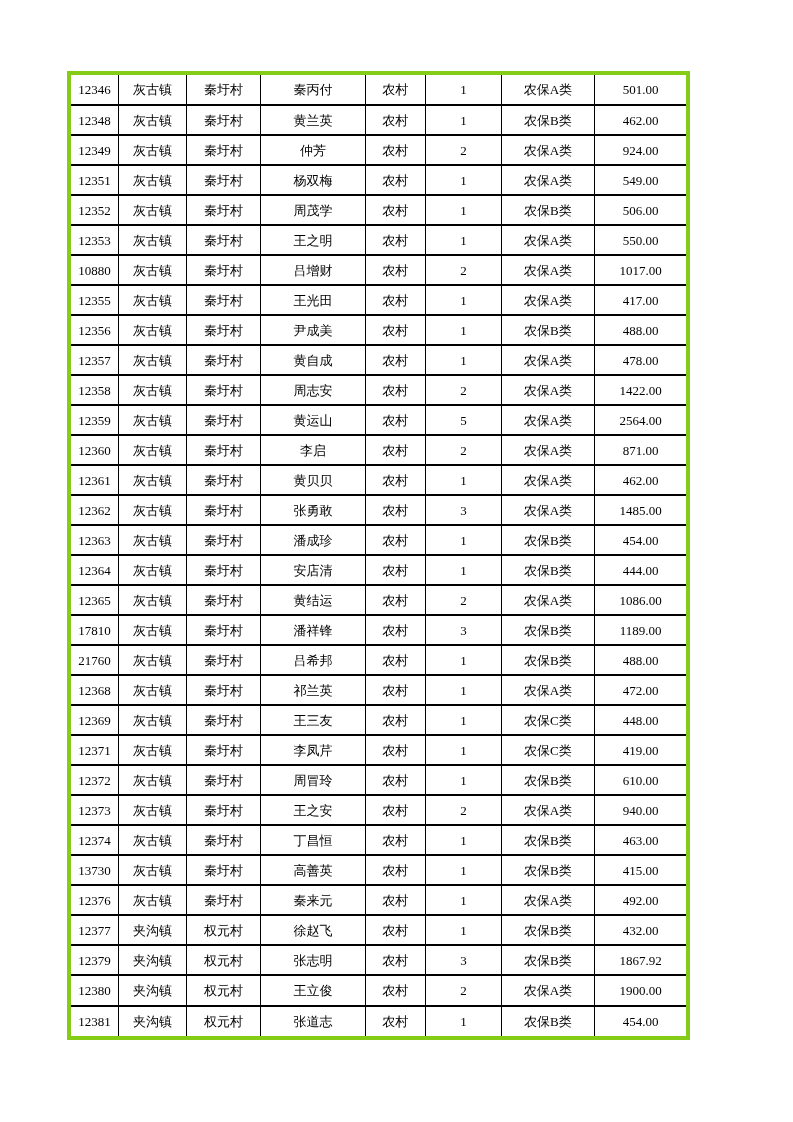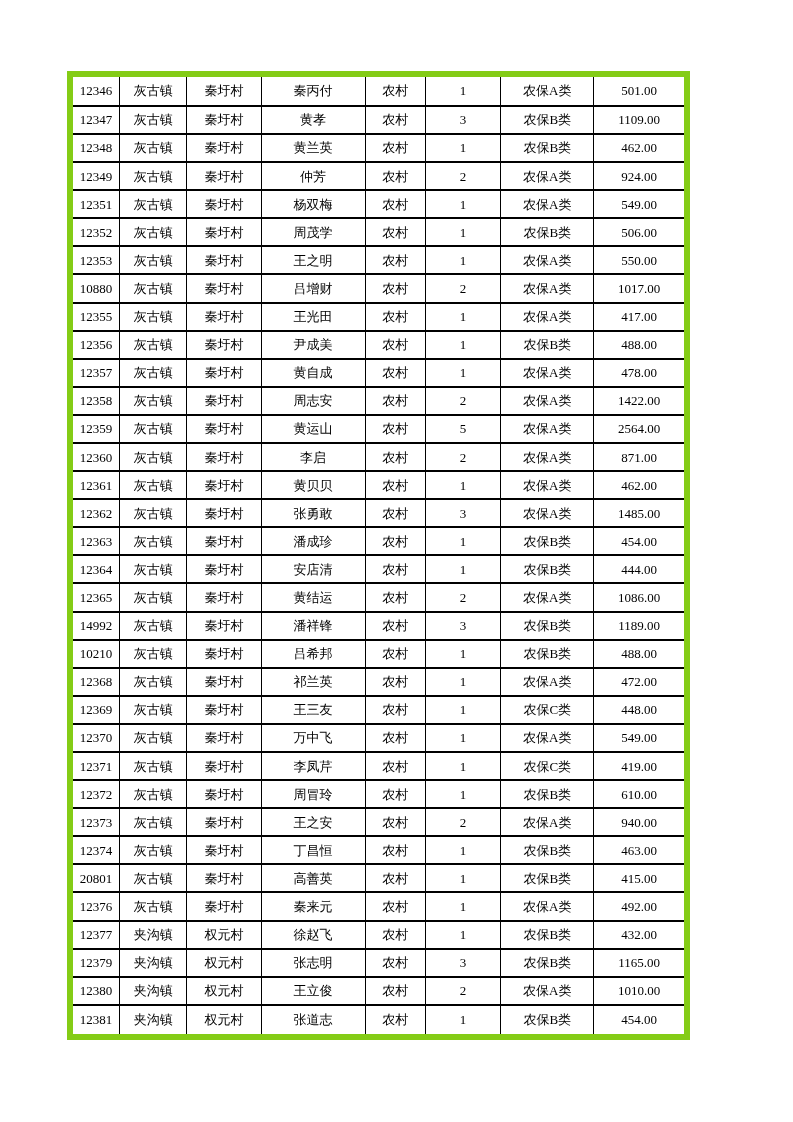--- a/index.html
+++ b/index.html
@@ -17,21 +17,21 @@
     color: #000000;
   }
   table.roster {
     position: absolute;
     left: 67px;
     top: 71px;
     width: 623px;
     height: 969px;
     border-collapse: collapse;
     table-layout: fixed;
-    border: 6px solid #84cc16;
+    border: 4px solid #84cc16;
   }
   table.roster td {
     border-left: 1px solid #000000;
     border-right: 1px solid #000000;
     border-top: 2px solid #000000;
     border-bottom: 2px solid #000000;
     text-align: center;
     vertical-align: middle;
     font-size: 13px;
     line-height: 1;
@@ -61,211 +61,201 @@
           <td>12346</td>
           <td>灰古镇</td>
           <td>秦圩村</td>
           <td>秦丙付</td>
           <td>农村</td>
           <td>1</td>
           <td>农保A类</td>
           <td>501.00</td>
         </tr>
         <tr>
-          <td>12347</td>
-          <td>灰古镇</td>
-          <td>秦圩村</td>
-          <td>黄孝</td>
+          <td>12348</td>
+          <td>灰古镇</td>
+          <td>秦圩村</td>
+          <td>黄兰英</td>
+          <td>农村</td>
+          <td>1</td>
+          <td>农保B类</td>
+          <td>462.00</td>
+        </tr>
+        <tr>
+          <td>12349</td>
+          <td>灰古镇</td>
+          <td>秦圩村</td>
+          <td>仲芳</td>
+          <td>农村</td>
+          <td>2</td>
+          <td>农保A类</td>
+          <td>924.00</td>
+        </tr>
+        <tr>
+          <td>12351</td>
+          <td>灰古镇</td>
+          <td>秦圩村</td>
+          <td>杨双梅</td>
+          <td>农村</td>
+          <td>1</td>
+          <td>农保A类</td>
+          <td>549.00</td>
+        </tr>
+        <tr>
+          <td>12352</td>
+          <td>灰古镇</td>
+          <td>秦圩村</td>
+          <td>周茂学</td>
+          <td>农村</td>
+          <td>1</td>
+          <td>农保B类</td>
+          <td>506.00</td>
+        </tr>
+        <tr>
+          <td>12353</td>
+          <td>灰古镇</td>
+          <td>秦圩村</td>
+          <td>王之明</td>
+          <td>农村</td>
+          <td>1</td>
+          <td>农保A类</td>
+          <td>550.00</td>
+        </tr>
+        <tr>
+          <td>10880</td>
+          <td>灰古镇</td>
+          <td>秦圩村</td>
+          <td>吕增财</td>
+          <td>农村</td>
+          <td>2</td>
+          <td>农保A类</td>
+          <td>1017.00</td>
+        </tr>
+        <tr>
+          <td>12355</td>
+          <td>灰古镇</td>
+          <td>秦圩村</td>
+          <td>王光田</td>
+          <td>农村</td>
+          <td>1</td>
+          <td>农保A类</td>
+          <td>417.00</td>
+        </tr>
+        <tr>
+          <td>12356</td>
+          <td>灰古镇</td>
+          <td>秦圩村</td>
+          <td>尹成美</td>
+          <td>农村</td>
+          <td>1</td>
+          <td>农保B类</td>
+          <td>488.00</td>
+        </tr>
+        <tr>
+          <td>12357</td>
+          <td>灰古镇</td>
+          <td>秦圩村</td>
+          <td>黄自成</td>
+          <td>农村</td>
+          <td>1</td>
+          <td>农保A类</td>
+          <td>478.00</td>
+        </tr>
+        <tr>
+          <td>12358</td>
+          <td>灰古镇</td>
+          <td>秦圩村</td>
+          <td>周志安</td>
+          <td>农村</td>
+          <td>2</td>
+          <td>农保A类</td>
+          <td>1422.00</td>
+        </tr>
+        <tr>
+          <td>12359</td>
+          <td>灰古镇</td>
+          <td>秦圩村</td>
+          <td>黄运山</td>
+          <td>农村</td>
+          <td>5</td>
+          <td>农保A类</td>
+          <td>2564.00</td>
+        </tr>
+        <tr>
+          <td>12360</td>
+          <td>灰古镇</td>
+          <td>秦圩村</td>
+          <td>李启</td>
+          <td>农村</td>
+          <td>2</td>
+          <td>农保A类</td>
+          <td>871.00</td>
+        </tr>
+        <tr>
+          <td>12361</td>
+          <td>灰古镇</td>
+          <td>秦圩村</td>
+          <td>黄贝贝</td>
+          <td>农村</td>
+          <td>1</td>
+          <td>农保A类</td>
+          <td>462.00</td>
+        </tr>
+        <tr>
+          <td>12362</td>
+          <td>灰古镇</td>
+          <td>秦圩村</td>
+          <td>张勇敢</td>
           <td>农村</td>
           <td>3</td>
-          <td>农保B类</td>
-          <td>1109.00</td>
-        </tr>
-        <tr>
-          <td>12348</td>
-          <td>灰古镇</td>
-          <td>秦圩村</td>
-          <td>黄兰英</td>
-          <td>农村</td>
-          <td>1</td>
-          <td>农保B类</td>
-          <td>462.00</td>
-        </tr>
-        <tr>
-          <td>12349</td>
-          <td>灰古镇</td>
-          <td>秦圩村</td>
-          <td>仲芳</td>
-          <td>农村</td>
-          <td>2</td>
-          <td>农保A类</td>
-          <td>924.00</td>
-        </tr>
-        <tr>
-          <td>12351</td>
-          <td>灰古镇</td>
-          <td>秦圩村</td>
-          <td>杨双梅</td>
-          <td>农村</td>
-          <td>1</td>
-          <td>农保A类</td>
-          <td>549.00</td>
-        </tr>
-        <tr>
-          <td>12352</td>
-          <td>灰古镇</td>
-          <td>秦圩村</td>
-          <td>周茂学</td>
-          <td>农村</td>
-          <td>1</td>
-          <td>农保B类</td>
-          <td>506.00</td>
-        </tr>
-        <tr>
-          <td>12353</td>
-          <td>灰古镇</td>
-          <td>秦圩村</td>
-          <td>王之明</td>
-          <td>农村</td>
-          <td>1</td>
-          <td>农保A类</td>
-          <td>550.00</td>
-        </tr>
-        <tr>
-          <td>10880</td>
-          <td>灰古镇</td>
-          <td>秦圩村</td>
-          <td>吕增财</td>
-          <td>农村</td>
-          <td>2</td>
-          <td>农保A类</td>
-          <td>1017.00</td>
-        </tr>
-        <tr>
-          <td>12355</td>
-          <td>灰古镇</td>
-          <td>秦圩村</td>
-          <td>王光田</td>
-          <td>农村</td>
-          <td>1</td>
-          <td>农保A类</td>
-          <td>417.00</td>
-        </tr>
-        <tr>
-          <td>12356</td>
-          <td>灰古镇</td>
-          <td>秦圩村</td>
-          <td>尹成美</td>
-          <td>农村</td>
-          <td>1</td>
-          <td>农保B类</td>
-          <td>488.00</td>
-        </tr>
-        <tr>
-          <td>12357</td>
-          <td>灰古镇</td>
-          <td>秦圩村</td>
-          <td>黄自成</td>
-          <td>农村</td>
-          <td>1</td>
-          <td>农保A类</td>
-          <td>478.00</td>
-        </tr>
-        <tr>
-          <td>12358</td>
-          <td>灰古镇</td>
-          <td>秦圩村</td>
-          <td>周志安</td>
-          <td>农村</td>
-          <td>2</td>
-          <td>农保A类</td>
-          <td>1422.00</td>
-        </tr>
-        <tr>
-          <td>12359</td>
-          <td>灰古镇</td>
-          <td>秦圩村</td>
-          <td>黄运山</td>
-          <td>农村</td>
-          <td>5</td>
-          <td>农保A类</td>
-          <td>2564.00</td>
-        </tr>
-        <tr>
-          <td>12360</td>
-          <td>灰古镇</td>
-          <td>秦圩村</td>
-          <td>李启</td>
-          <td>农村</td>
-          <td>2</td>
-          <td>农保A类</td>
-          <td>871.00</td>
-        </tr>
-        <tr>
-          <td>12361</td>
-          <td>灰古镇</td>
-          <td>秦圩村</td>
-          <td>黄贝贝</td>
-          <td>农村</td>
-          <td>1</td>
-          <td>农保A类</td>
-          <td>462.00</td>
-        </tr>
-        <tr>
-          <td>12362</td>
-          <td>灰古镇</td>
-          <td>秦圩村</td>
-          <td>张勇敢</td>
+          <td>农保A类</td>
+          <td>1485.00</td>
+        </tr>
+        <tr>
+          <td>12363</td>
+          <td>灰古镇</td>
+          <td>秦圩村</td>
+          <td>潘成珍</td>
+          <td>农村</td>
+          <td>1</td>
+          <td>农保B类</td>
+          <td>454.00</td>
+        </tr>
+        <tr>
+          <td>12364</td>
+          <td>灰古镇</td>
+          <td>秦圩村</td>
+          <td>安店清</td>
+          <td>农村</td>
+          <td>1</td>
+          <td>农保B类</td>
+          <td>444.00</td>
+        </tr>
+        <tr>
+          <td>12365</td>
+          <td>灰古镇</td>
+          <td>秦圩村</td>
+          <td>黄结运</td>
+          <td>农村</td>
+          <td>2</td>
+          <td>农保A类</td>
+          <td>1086.00</td>
+        </tr>
+        <tr>
+          <td>17810</td>
+          <td>灰古镇</td>
+          <td>秦圩村</td>
+          <td>潘祥锋</td>
           <td>农村</td>
           <td>3</td>
-          <td>农保A类</td>
-          <td>1485.00</td>
-        </tr>
-        <tr>
-          <td>12363</td>
-          <td>灰古镇</td>
-          <td>秦圩村</td>
-          <td>潘成珍</td>
-          <td>农村</td>
-          <td>1</td>
-          <td>农保B类</td>
-          <td>454.00</td>
-        </tr>
-        <tr>
-          <td>12364</td>
-          <td>灰古镇</td>
-          <td>秦圩村</td>
-          <td>安店清</td>
-          <td>农村</td>
-          <td>1</td>
-          <td>农保B类</td>
-          <td>444.00</td>
-        </tr>
-        <tr>
-          <td>12365</td>
-          <td>灰古镇</td>
-          <td>秦圩村</td>
-          <td>黄结运</td>
-          <td>农村</td>
-          <td>2</td>
-          <td>农保A类</td>
-          <td>1086.00</td>
-        </tr>
-        <tr>
-          <td>14992</td>
-          <td>灰古镇</td>
-          <td>秦圩村</td>
-          <td>潘祥锋</td>
-          <td>农村</td>
-          <td>3</td>
           <td>农保B类</td>
           <td>1189.00</td>
         </tr>
         <tr>
-          <td>10210</td>
+          <td>21760</td>
           <td>灰古镇</td>
           <td>秦圩村</td>
           <td>吕希邦</td>
           <td>农村</td>
           <td>1</td>
           <td>农保B类</td>
           <td>488.00</td>
         </tr>
         <tr>
           <td>12368</td>
@@ -281,30 +271,20 @@
           <td>12369</td>
           <td>灰古镇</td>
           <td>秦圩村</td>
           <td>王三友</td>
           <td>农村</td>
           <td>1</td>
           <td>农保C类</td>
           <td>448.00</td>
         </tr>
         <tr>
-          <td>12370</td>
-          <td>灰古镇</td>
-          <td>秦圩村</td>
-          <td>万中飞</td>
-          <td>农村</td>
-          <td>1</td>
-          <td>农保A类</td>
-          <td>549.00</td>
-        </tr>
-        <tr>
           <td>12371</td>
           <td>灰古镇</td>
           <td>秦圩村</td>
           <td>李凤芹</td>
           <td>农村</td>
           <td>1</td>
           <td>农保C类</td>
           <td>419.00</td>
         </tr>
         <tr>
@@ -331,21 +311,21 @@
           <td>12374</td>
           <td>灰古镇</td>
           <td>秦圩村</td>
           <td>丁昌恒</td>
           <td>农村</td>
           <td>1</td>
           <td>农保B类</td>
           <td>463.00</td>
         </tr>
         <tr>
-          <td>20801</td>
+          <td>13730</td>
           <td>灰古镇</td>
           <td>秦圩村</td>
           <td>高善英</td>
           <td>农村</td>
           <td>1</td>
           <td>农保B类</td>
           <td>415.00</td>
         </tr>
         <tr>
           <td>12376</td>
@@ -368,31 +348,31 @@
           <td>432.00</td>
         </tr>
         <tr>
           <td>12379</td>
           <td>夹沟镇</td>
           <td>权元村</td>
           <td>张志明</td>
           <td>农村</td>
           <td>3</td>
           <td>农保B类</td>
-          <td>1165.00</td>
+          <td>1867.92</td>
         </tr>
         <tr>
           <td>12380</td>
           <td>夹沟镇</td>
           <td>权元村</td>
           <td>王立俊</td>
           <td>农村</td>
           <td>2</td>
           <td>农保A类</td>
-          <td>1010.00</td>
+          <td>1900.00</td>
         </tr>
         <tr>
           <td>12381</td>
           <td>夹沟镇</td>
           <td>权元村</td>
           <td>张道志</td>
           <td>农村</td>
           <td>1</td>
           <td>农保B类</td>
           <td>454.00</td>

